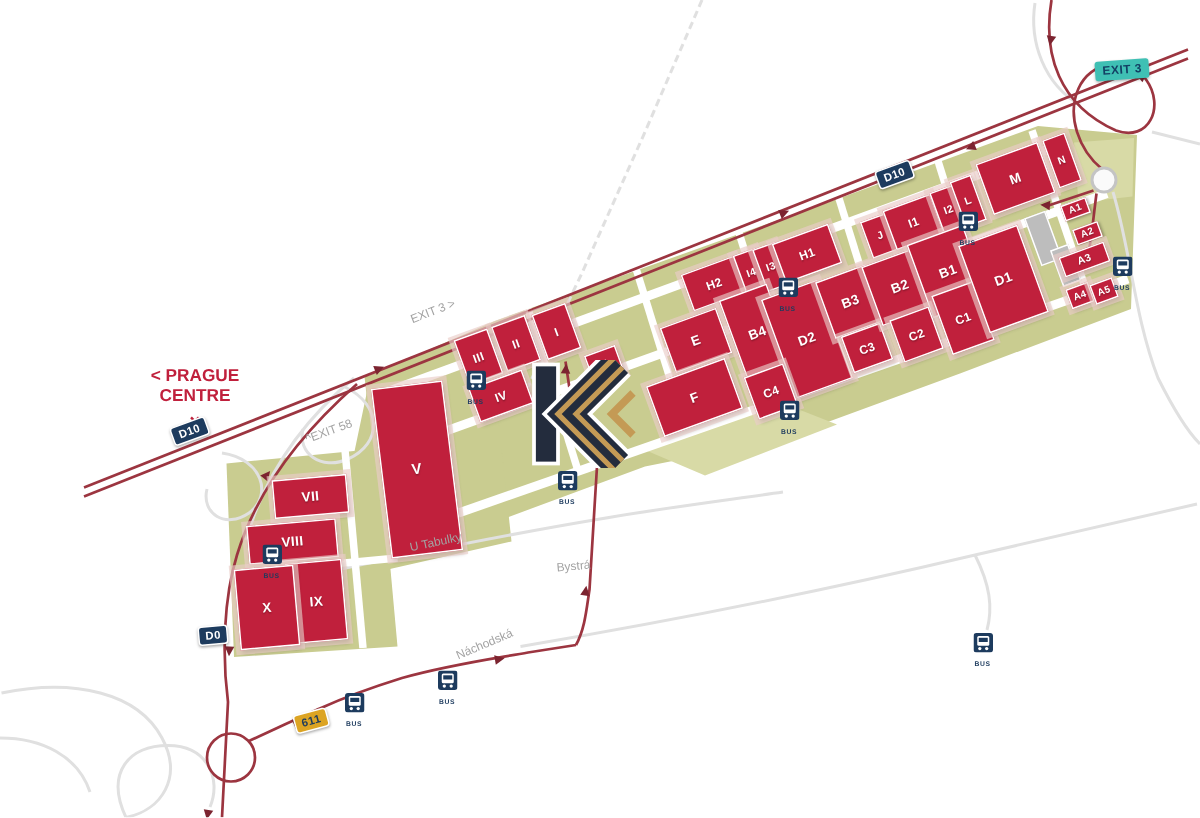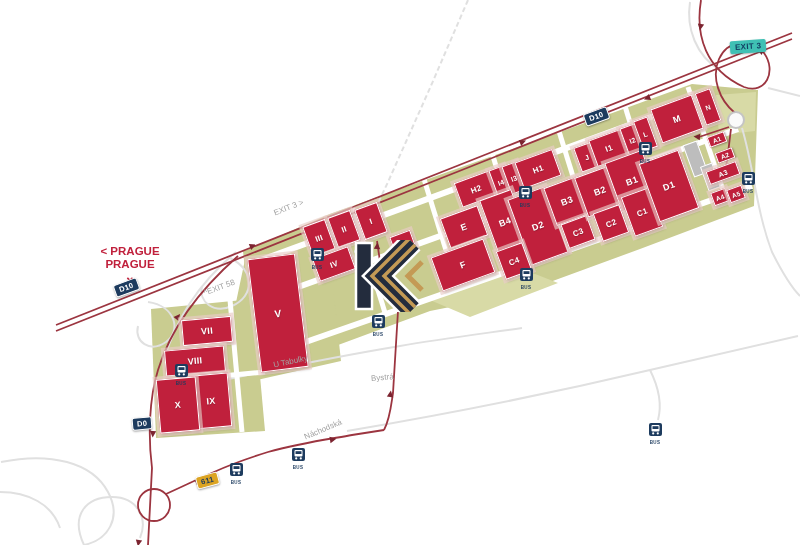--- a/index.html
+++ b/index.html
@@ -111,21 +111,21 @@
         <path d="M60,2 L26,36 L60,70" stroke="#232c3d" stroke-width="19"></path>
         <path d="M60,2 L26,36 L60,70" stroke="#c49a55" stroke-width="12"></path>
         <path d="M60,2 L26,36 L60,70" stroke="#232c3d" stroke-width="5"></path>
         <path d="M70,22 L56,36 L70,50" stroke="#c49a55" stroke-width="5"></path>
       </g>
     </svg>
   </div>
 
   <div id="prague">
     <div>&lt; PRAGUE</div>
-    <div>PRAGUE</div>
+    <div>CENTRE</div>
     <div class="arr">⌄</div>
   </div>
 
   <div id="exit-badge">EXIT 3</div>
 
 <div class="gbld" style="left: 279px; top: 310px; width: 16px; height: 14px; transform: rotate(-5deg);"></div>
     <div class="gbld" style="left: 687.5px; top: 142px; width: 13px; height: 32px; transform: rotate(-20deg);"></div>
     <div class="gbld" style="left: 703.5px; top: 164px; width: 11px; height: 24px; transform: rotate(-20deg);"></div>
     <div class="bld" style="left: 359px; top: 205px; width: 22px; height: 30px; transform: rotate(-20deg); font-size: 8px;">I</div>
     <div class="bld" style="left: 332px; top: 213px; width: 22px; height: 30px; transform: rotate(-20deg); font-size: 8px;">II</div>

